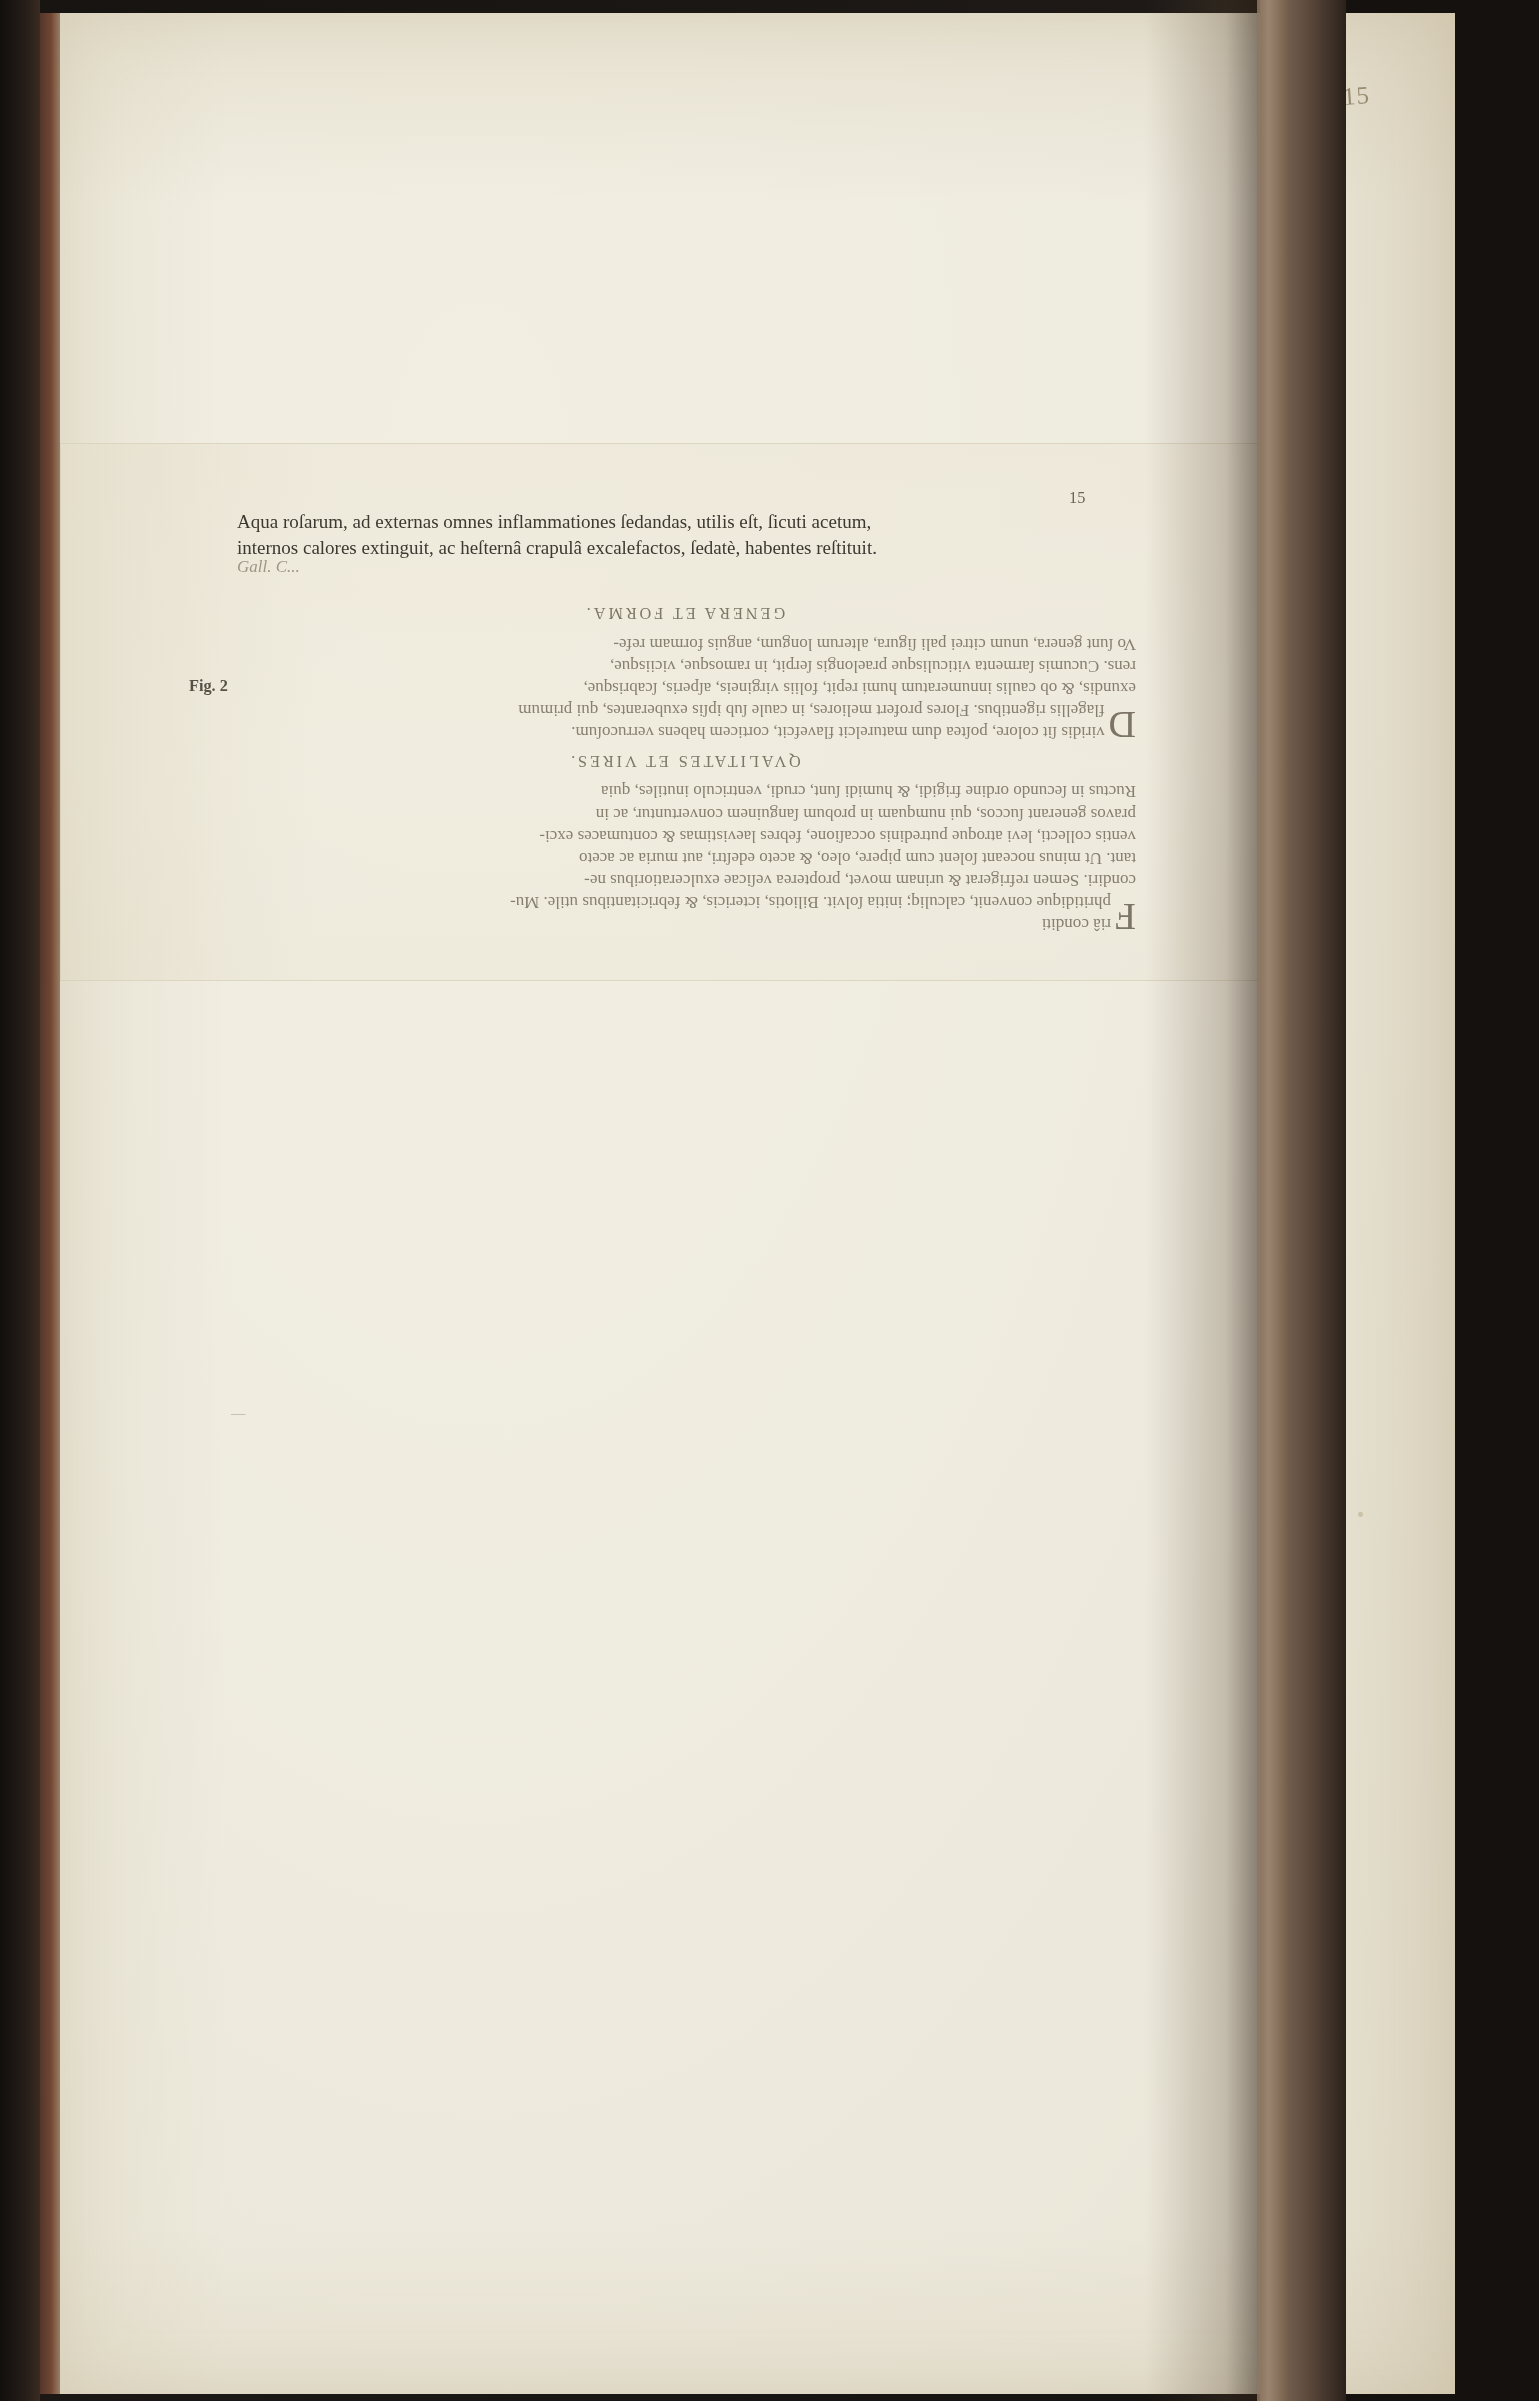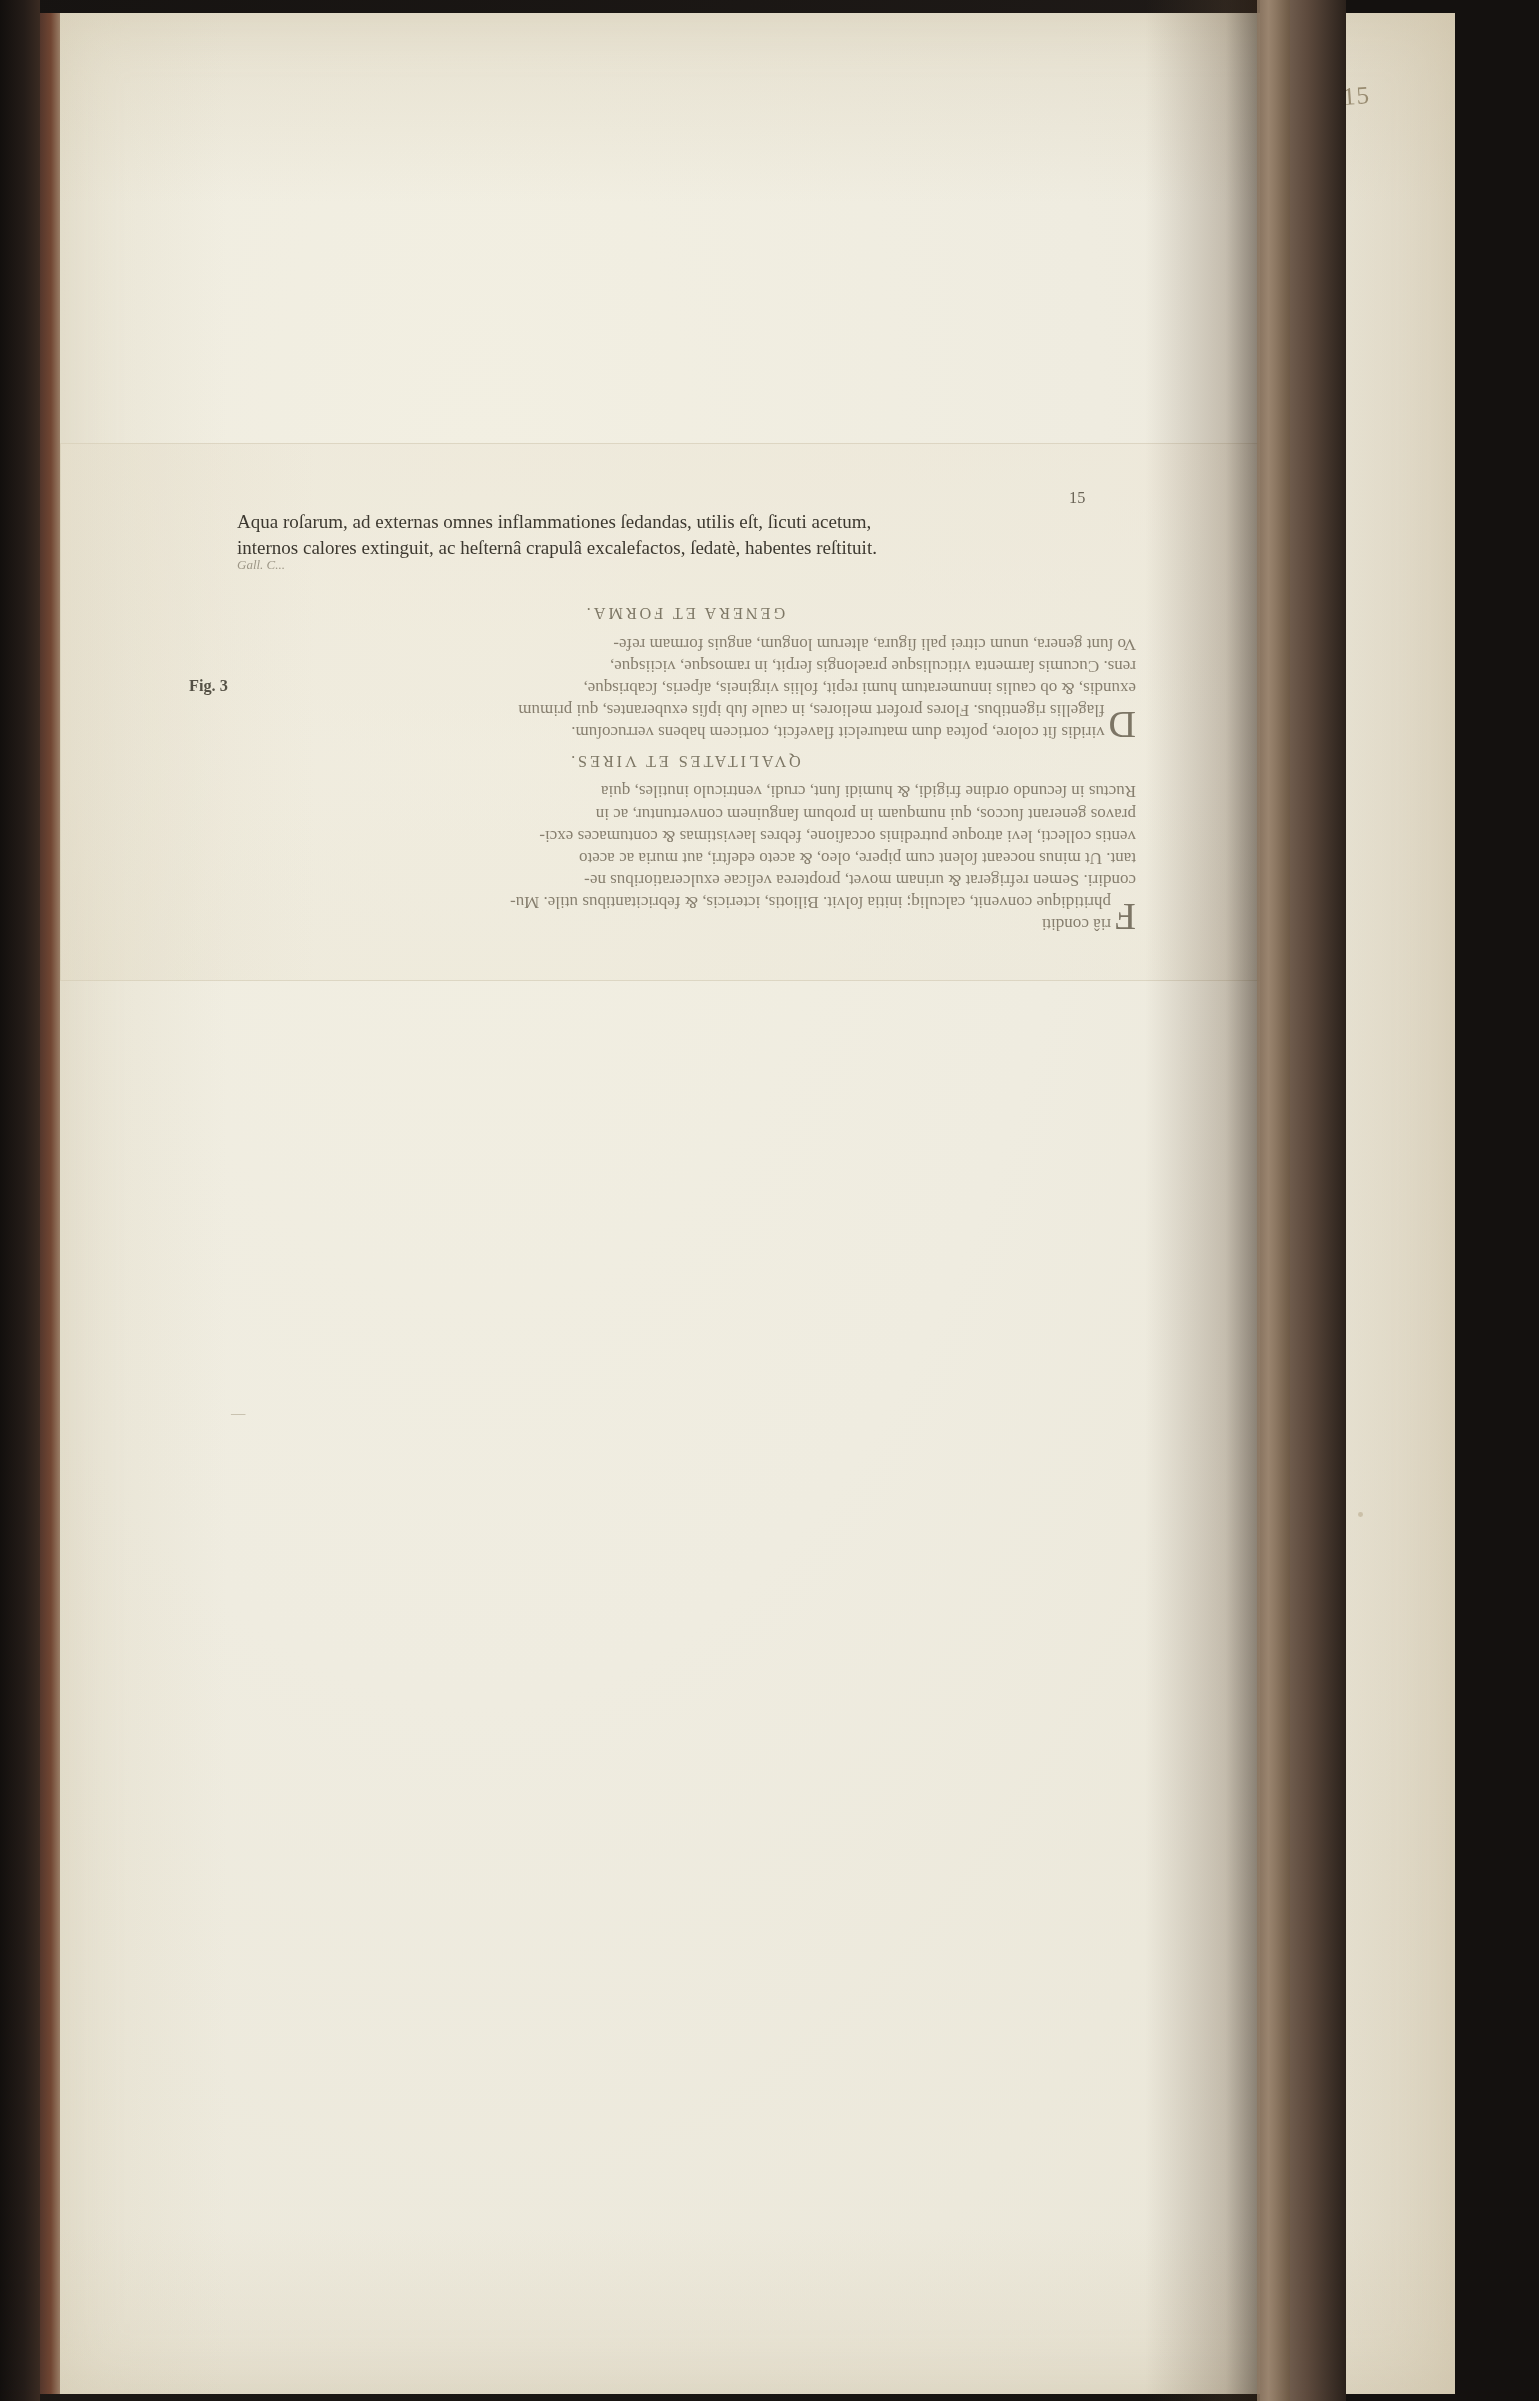--- a/index.html
+++ b/index.html
@@ -143,21 +143,21 @@
     left: 1009px;
     font-size: 16.3px;
     color: #4a4336;
     opacity: .8;
   }
 
   .sig-mark {
     position: absolute;
     top: 544px;
     left: 177px;
-    font-size: 13px;
+    font-size: 17px;
     color: #5b5342;
     opacity: .55;
     font-style: italic;
   }
 
   .verso-wrap {
     position: absolute;
     top: 576px;
     left: 173px;
     width: 903px;
@@ -278,21 +278,21 @@
         <span class="ln">flagellis rigentibus. Flores profert meliores, in caule ſub ipſis exuberantes, qui primum</span>
         <span class="ln">exundis, &amp; ob caulis innumeratum humi repit, foliis virgineis, aſperis, ſcabrisque,</span>
         <span class="ln">rens. Cucumis ſarmenta viticulisque praelongis ſerpit, in ramosque, viciisque,</span>
         <span class="ln">Vo ſunt genera, unum citrei pali ſigura, alterum longum, anguis formam refe-</span>
       </div>
 
       <div class="sec-head">GENERA ET FORMA.</div>
 
     </div>
 
-    <div class="fig-label">Fig. 3</div>
+    <div class="fig-label">Fig. 2</div>
 
     <div class="pencil-mark">—</div>
     <div class="edge-dot"></div>
 
     <div class="folio">15</div>
   </div>
 
   <div class="spine-shadow"></div>
   <div class="book-edge">
     <div class="book-edge-inner"></div>

